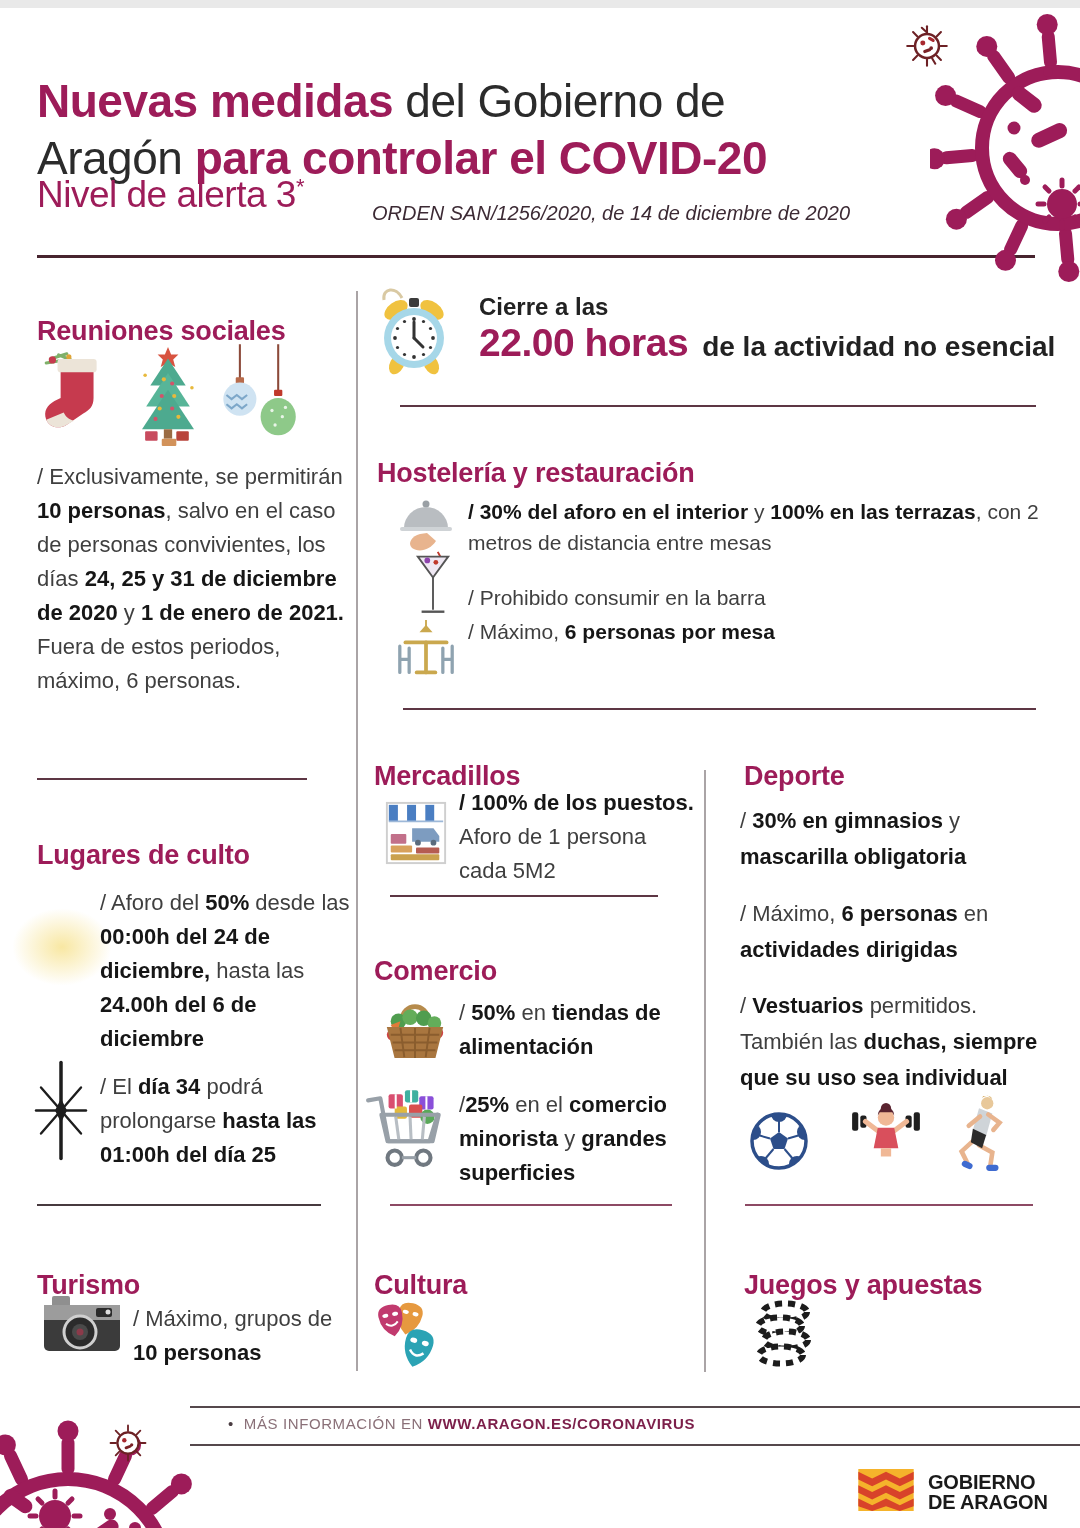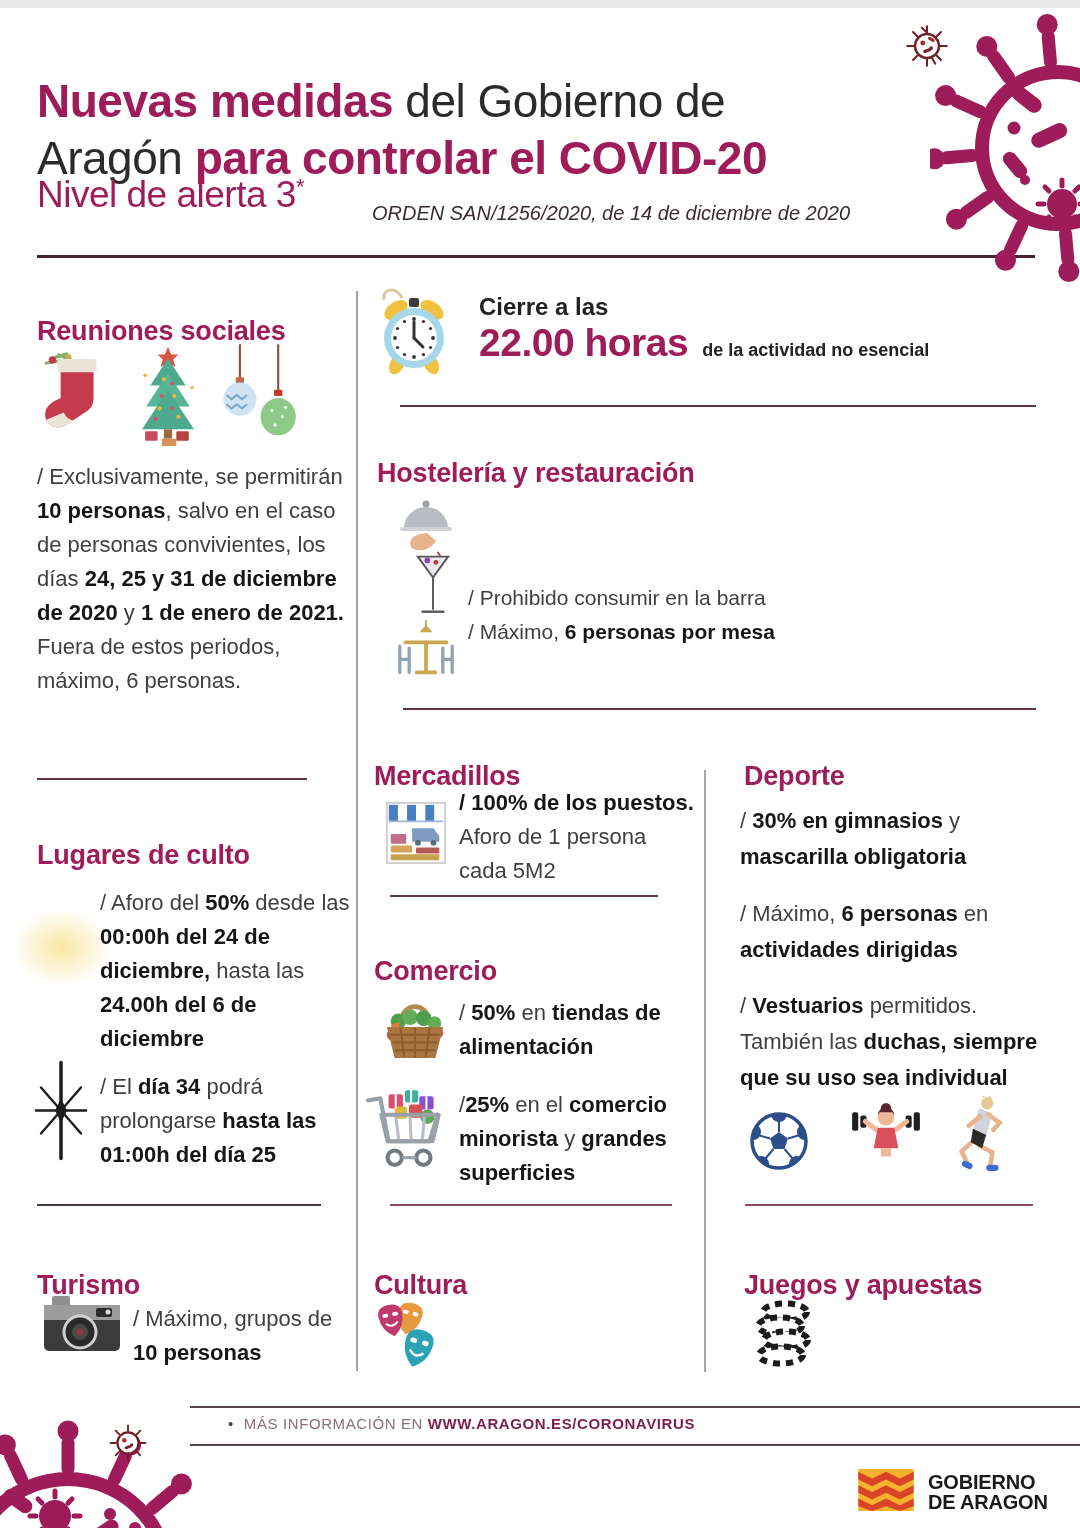--- a/index.html
+++ b/index.html
@@ -32,21 +32,21 @@
   .vln2{left:704px;top:762px;width:2px;height:602px;background:var(--column_rule);}
   
   .sec-h{font-size:27px;font-weight:700;color:var(--accent);letter-spacing:-0.2px;}
   .txt{font-size:22px;line-height:34px;color:var(--text);}
   .txt .b{font-weight:700;color:var(--text_bold);}
   .host-txt{font-size:21px;line-height:31px;}
   
   .cierre-intro{left:479px;top:285px;font-size:24px;font-weight:700;color:#222;}
   .cierre-row{left:479px;top:313px;display:flex;align-items:baseline;}
   .cierre-time{font-size:39px;font-weight:700;color:var(--accent);letter-spacing:-0.5px;}
-  .cierre-scope{font-size:18px;font-weight:700;color:#222;margin-left:14px;}
+  .cierre-scope{font-size:28px;font-weight:700;color:#222;margin-left:14px;}
   
   .finfo{left:228px;top:1407px;font-size:15px;letter-spacing:0.6px;color:#8a7078;font-weight:400;}
   .finfo .bullet{color:#4a3d42;margin-right:10px;}
   .finfo .url{font-weight:700;color:#7c1f4a;}
   .logo{left:858px;top:1461px;display:flex;align-items:center;gap:14px;}
   .logo-text{font-size:20px;line-height:20px;font-weight:700;color:#1a1a1a;letter-spacing:-0.2px;}
   .glow{width:100px;height:78px;background:radial-gradient(ellipse at center,rgba(247,227,146,.85),rgba(247,227,146,0) 70%);}
 </style>
 </head>
 <body>
@@ -258,20 +258,21 @@
 
   <h2 class="abs sec-h" style="left:377px;top:428px;">Hostelería y restauración</h2>
   <div class="abs" style="left:398px;top:488px;width:56px;height:60px;">
     <svg width="56" height="60" viewBox="0 0 56 60">
       <circle cx="28" cy="8" r="3.5" fill="#9aa0a5"></circle>
       <path d="M6 32 a22 21 0 0 1 44 0 z" fill="#b9bdc1"></path>
       <rect x="2" y="31" width="52" height="4" rx="2" fill="#cfd3d6"></rect>
       <path d="M22 38 c-8 2 -13 9 -8 14 c7 5 18 2 24 -7 l-9 -8z" fill="#e8b48e"></path>
     </svg>
   </div>
+  <div class="abs txt host-txt" style="left:468px;top:488px;width:590px;"><span class="b">/ 30% del aforo en el interior</span><span> y </span><span class="b">100% en las terrazas</span><span>, con 2 metros de distancia entre mesas</span></div>
 
   <div class="abs" style="left:414px;top:542px;width:38px;height:74px;">
     <svg width="38" height="74" viewBox="0 0 40 76">
       <line x1="25" y1="1" x2="31" y2="12" stroke="#c0392b" stroke-width="2"></line>
       <path d="M4 6 L36 6 L20 28 Z" fill="#efe8f3" stroke="#555" stroke-width="2"></path>
       <circle cx="14" cy="10" r="3" fill="#8e44ad"></circle>
         <circle cx="23" cy="12" r="2.5" fill="#c0392b"></circle>
       <line x1="20" y1="28" x2="20" y2="62" stroke="#555" stroke-width="2"></line>
       <line x1="8" y1="64" x2="32" y2="64" stroke="#555" stroke-width="2.5"></line>
     </svg>

